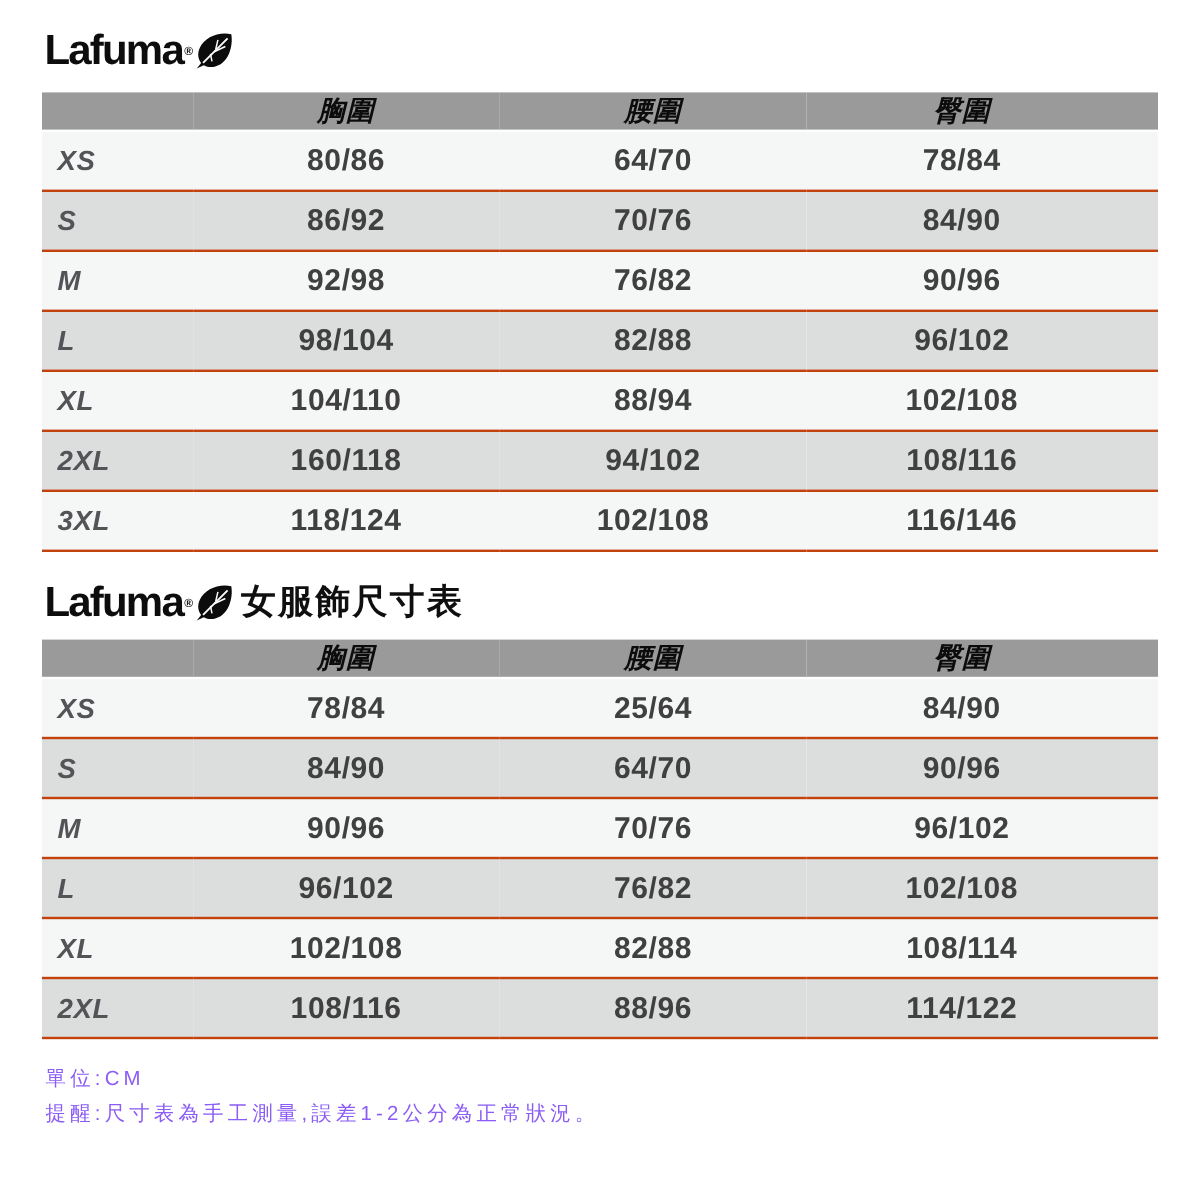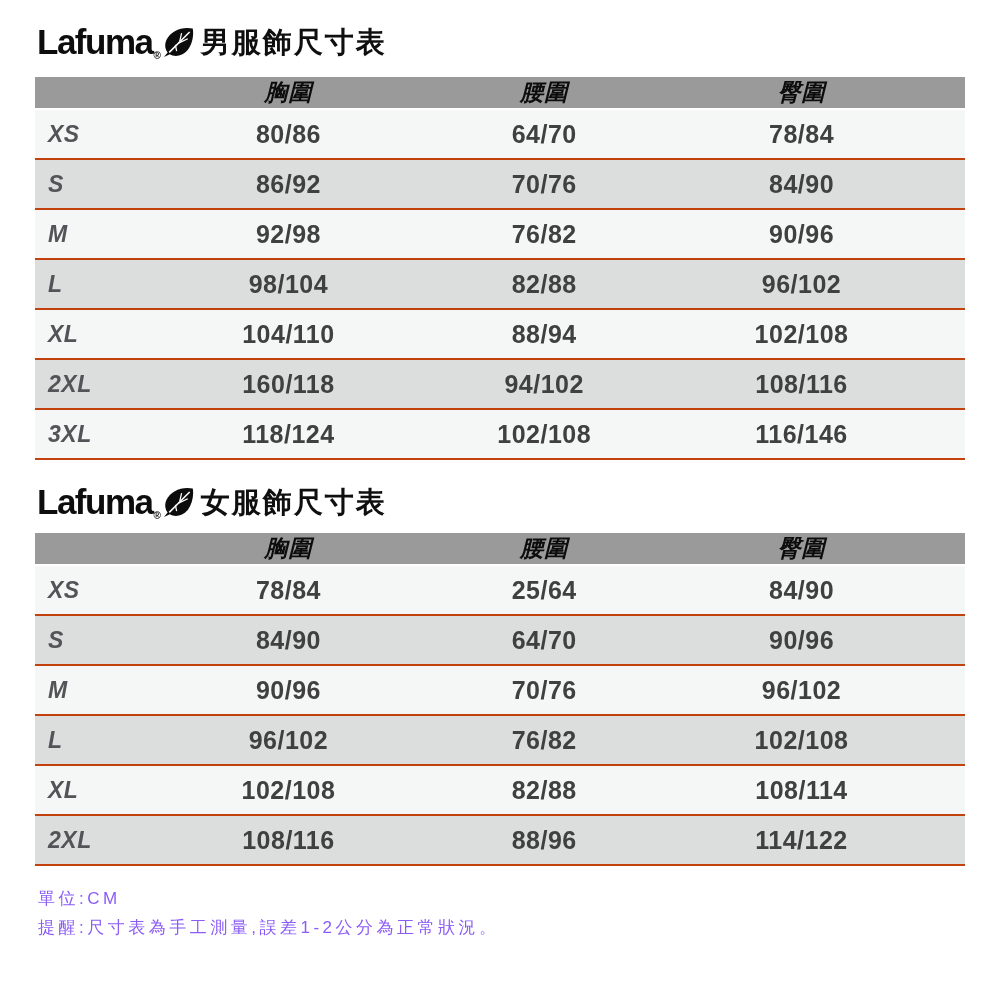--- a/index.html
+++ b/index.html
@@ -17,21 +17,21 @@
   }
 
   
   .section-title {
     display: flex;
     align-items: center;
     height: 40px;
     margin: 0 0 15px 2px;
   }
   .section-title.second { margin-top: 22px; margin-bottom: 11px; }
-  .brand { display: inline-flex; align-items: flex-end; }
+  .brand { display: inline-flex; align-items: center; }
   .brand-word {
     font-size: 35px;
     font-weight: bold;
     letter-spacing: -1.5px;
     color: #0d0d0d;
     line-height: 38px;
   }
   .reg {
     font-size: 10px;
     font-weight: bold;
@@ -116,21 +116,20 @@
         <span class="brand-word">Lafuma</span>
         <span class="reg">®</span>
       </span>
       <span class="leaf">
         <svg viewBox="0 0 100 100" aria-hidden="true">
           <path d="M96,5 C64,-3 24,12 11,42 C4,58 7,73 15,82 L3,97 L22,88 C38,98 63,94 79,75 C94,57 100,28 96,5 Z" fill="#0c0c0c"></path>
           <path d="M86,16 L20,82" stroke="#ffffff" stroke-width="5" fill="none"></path>
           <path d="M60,20 L54,46 M80,38 L50,52 M40,58 L44,78" stroke="#ffffff" stroke-width="4" fill="none"></path>
         </svg>
       </span>
-      <span class="title-text">男服飾尺寸表</span>
     </h2>
 
     <table class="size-table">
       <colgroup>
         <col class="c-size">
           <col class="c-chest">
           <col class="c-waist">
           <col class="c-hip">
       </colgroup>
       <thead>

